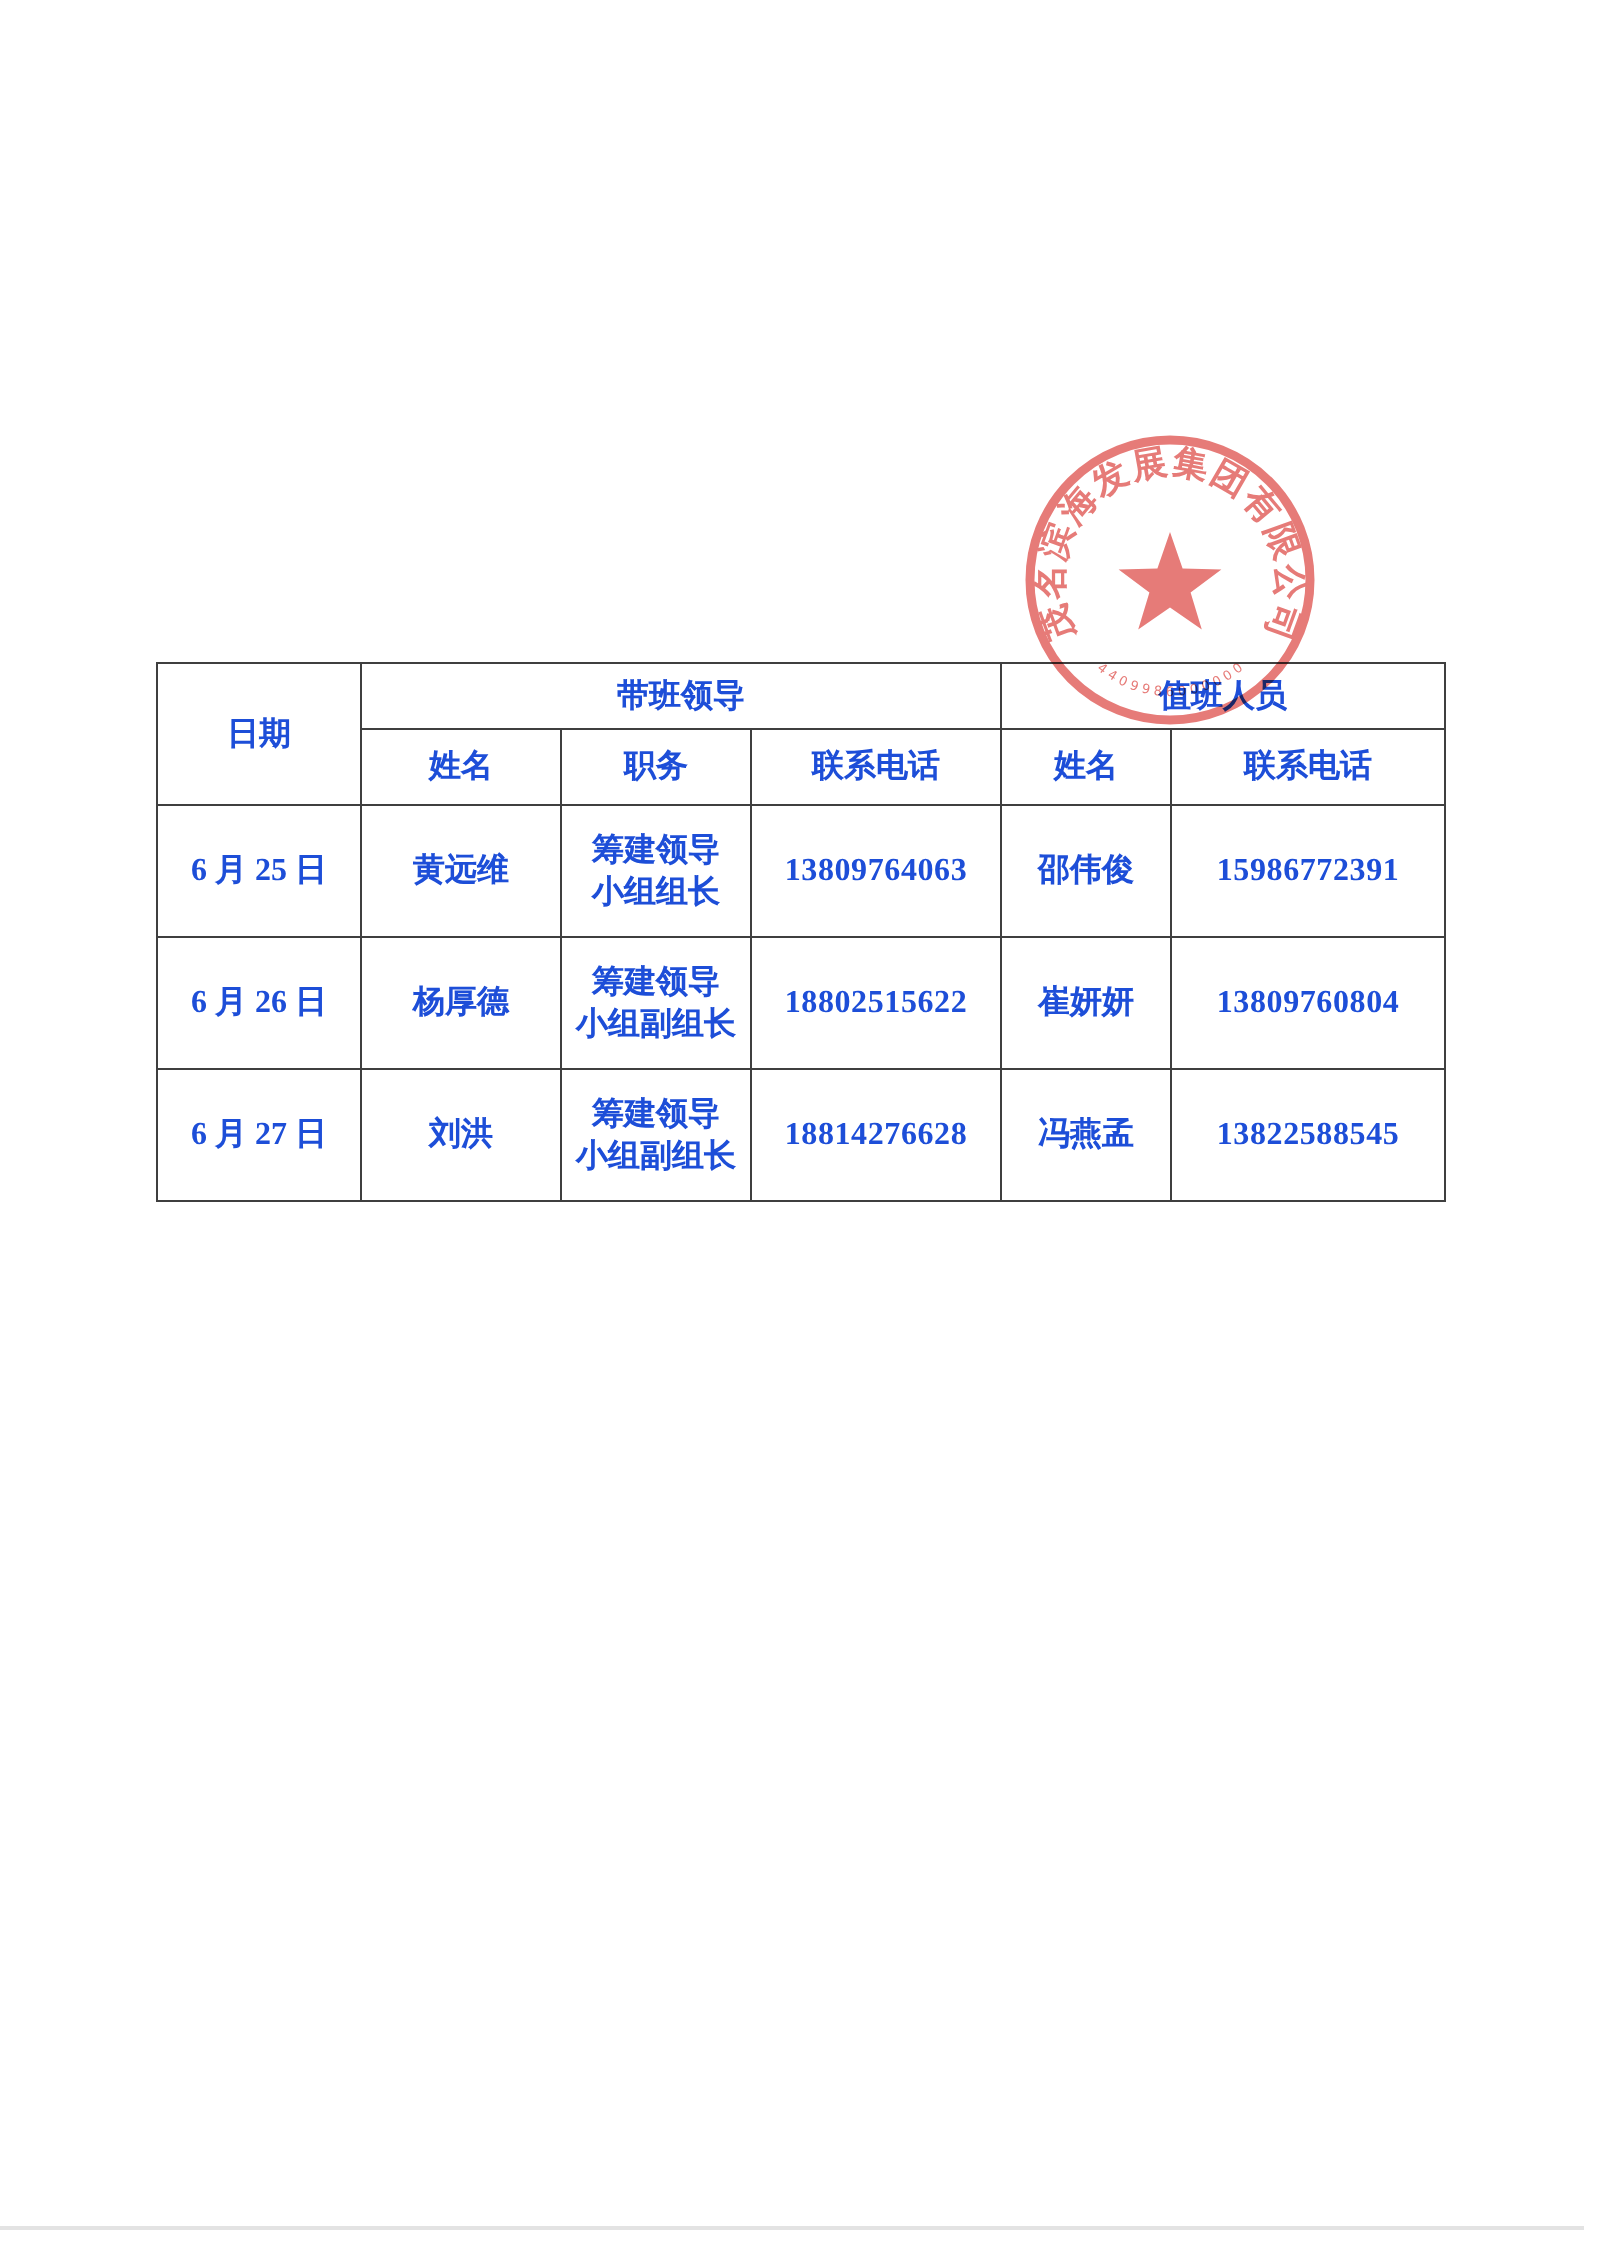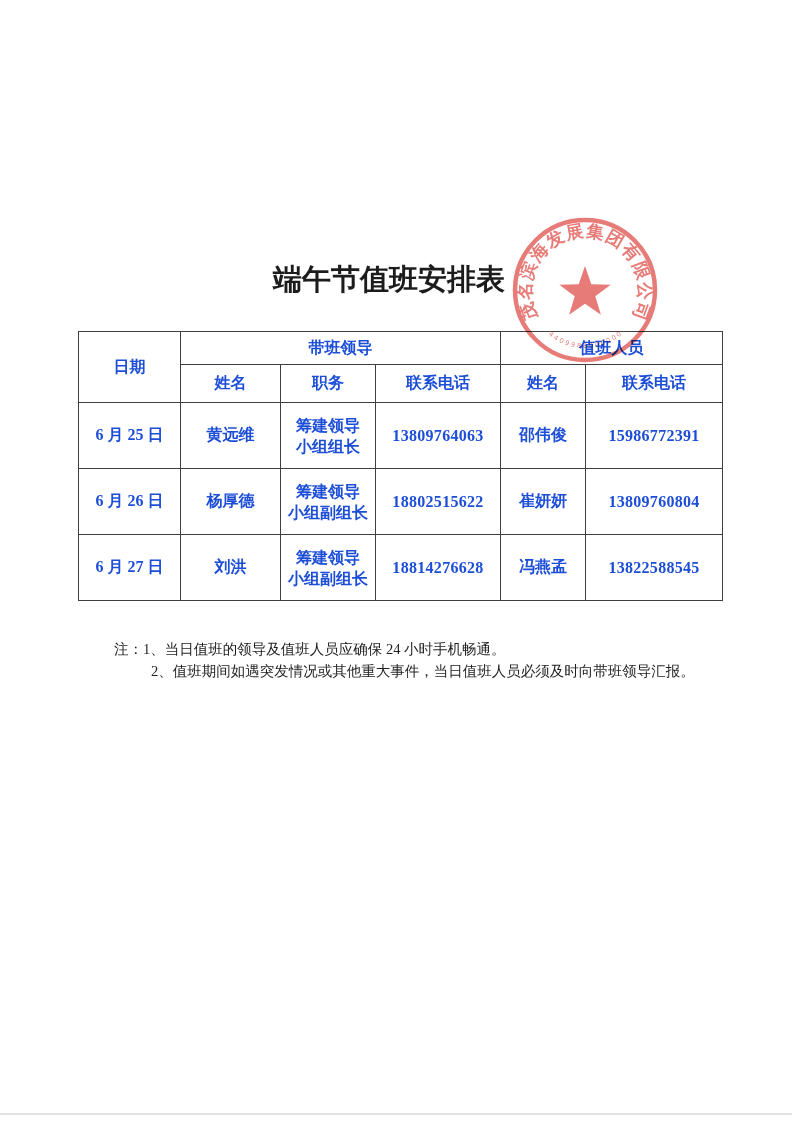--- a/index.html
+++ b/index.html
@@ -93,21 +93,20 @@
     width: 792px;
     height: 2px;
     background: #e3e3e3;
   }
 </style>
 </head>
 <body>
 
 <div class="page">
 
-  <div class="title2">端午节值班安排表</div>
 
   <table class="duty">
     <colgroup>
       <col style="width:102px">
       <col style="width:100px">
       <col style="width:95px">
       <col style="width:125px">
       <col style="width:85px">
       <col style="width:137px">
     </colgroup>
@@ -147,24 +146,20 @@
         <td>刘洪</td>
         <td class="role-cell">筹建领导
 小组副组长</td>
         <td class="phone">18814276628</td>
         <td>冯燕孟</td>
         <td class="phone">13822588545</td>
       </tr>
     </tbody>
   </table>
 
-  <div class="notes">
-    <div class="line"><span>注：</span><span>1、当日值班的领导及值班人员应确保 24 小时手机畅通。</span></div>
-    <div class="line line2"><span>2、值班期间如遇突发情况或其他重大事件，当日值班人员必须及时向带班领导汇报。</span></div>
-  </div>
 
   <svg class="seal" viewBox="0 0 150 150" xmlns="http://www.w3.org/2000/svg">
     <circle cx="75" cy="75" r="70" fill="none" stroke="#e05a56" stroke-width="4.5"></circle>
     <polygon fill="#e05a56" points="75,51 81.3,69.3 100.7,69.7 85.3,81.3 90.9,99.8 75,88.8 59.1,99.8 64.7,81.3 49.3,69.7 68.7,69.3"></polygon>
     <g id="seal-company" fill="#e05a56">
         <text x="24.26" y="94.47" class="seal-char" transform="rotate(-110.0 24.26 94.47)">茂</text>
         <text x="21.00" y="76.00" class="seal-char" transform="rotate(-90.0 21.00 76.00)">名</text>
         <text x="24.26" y="57.53" class="seal-char" transform="rotate(-70.0 24.26 57.53)">滨</text>
         <text x="33.63" y="41.29" class="seal-char" transform="rotate(-50.0 33.63 41.29)">海</text>
         <text x="48.00" y="29.23" class="seal-char" transform="rotate(-30.0 48.00 29.23)">发</text>

